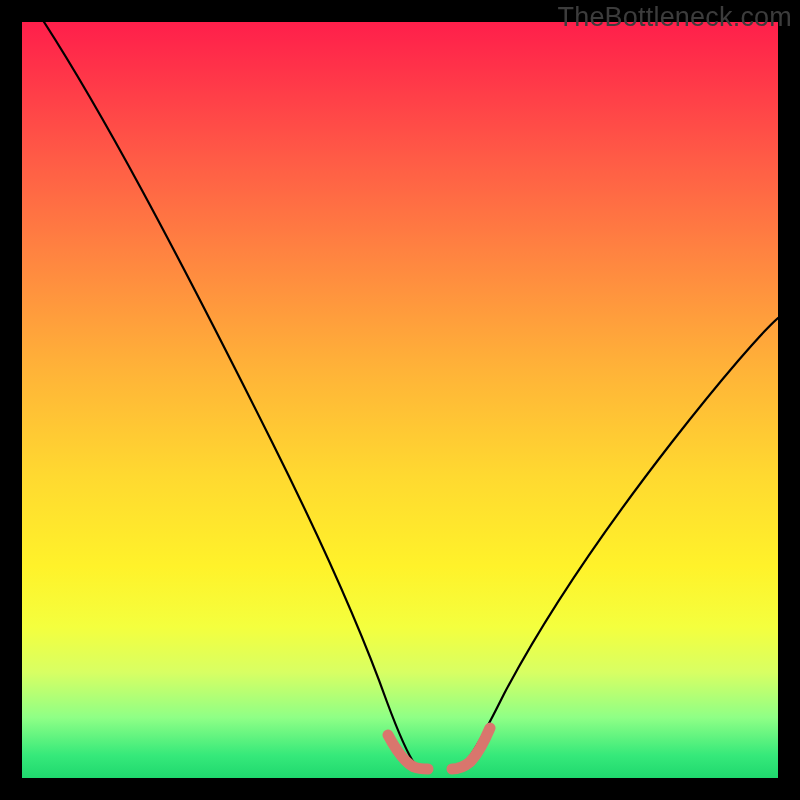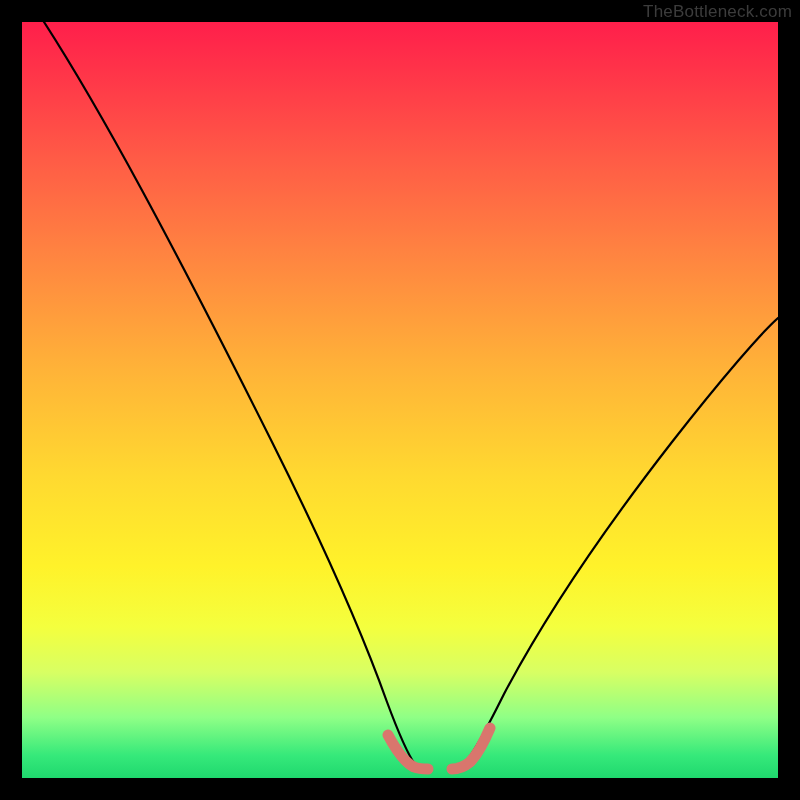--- a/index.html
+++ b/index.html
@@ -40,21 +40,21 @@
       #8fff86 92%,
       #36e97a 97%,
       #1fd86e 100%
     );
   }
   .watermark {
     position: absolute;
     top: 2px;
     right: 8px;
     color: #3c3c3c;
-    font-size: 17px;
+    font-size: 27px;
     font-weight: 500;
     letter-spacing: 0.2px;
     z-index: 10;
   }
   svg.curves {
     position: absolute;
     left: 22px;
     top: 22px;
     width: 756px;
     height: 756px;

